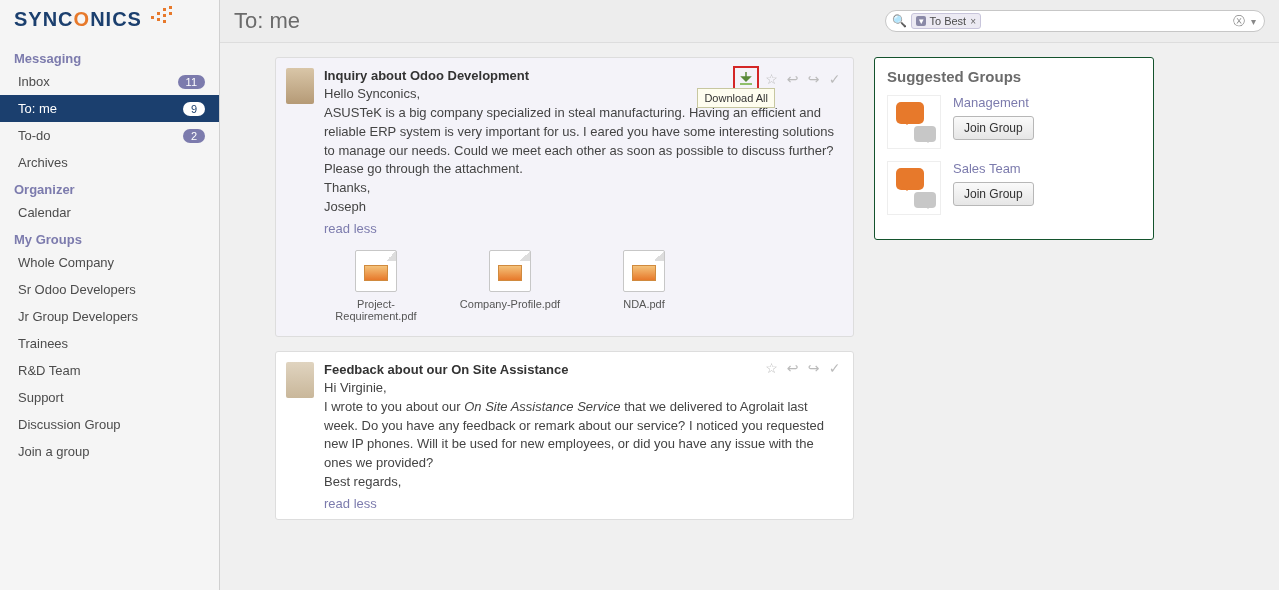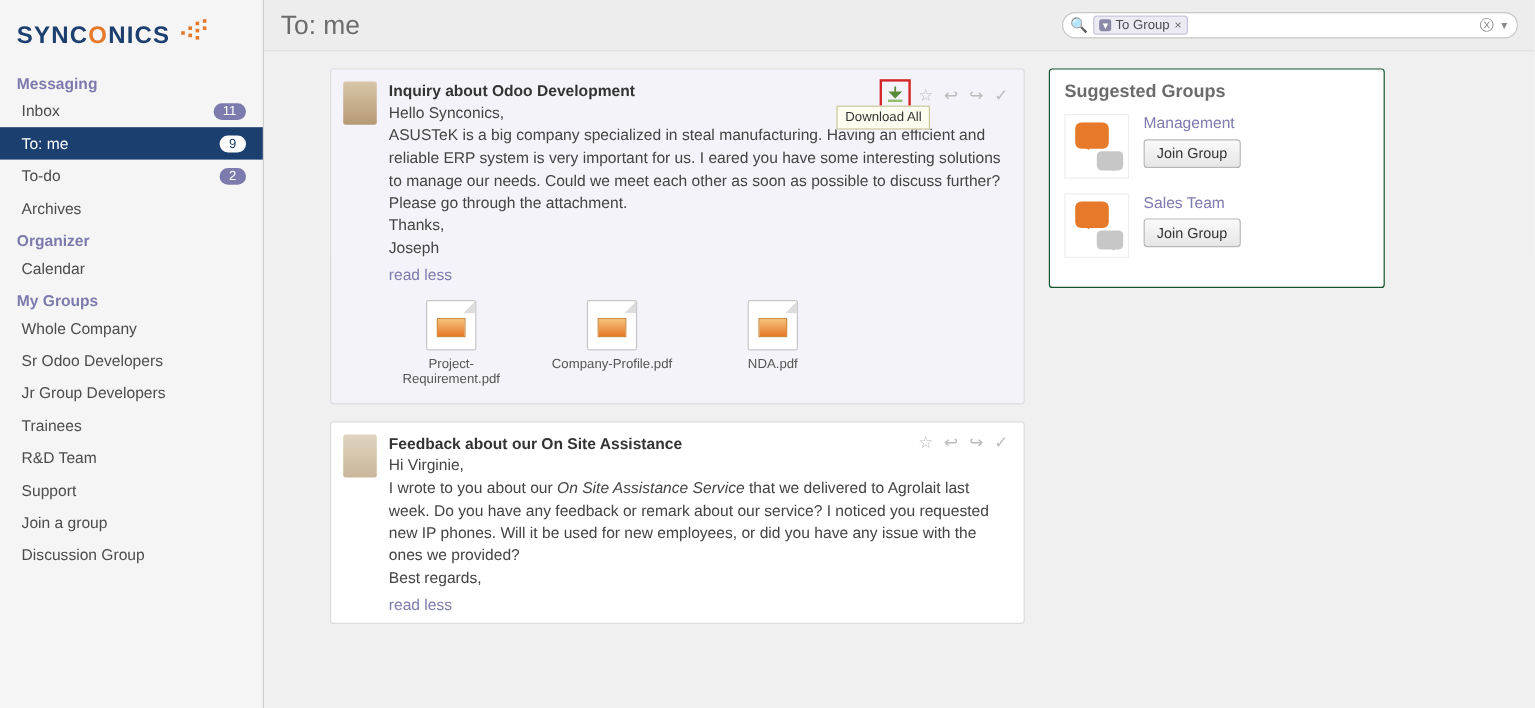--- a/index.html
+++ b/index.html
@@ -1,18 +1,18 @@
 <!DOCTYPE html>
 <html><head>
 <meta charset="utf-8">
 <style>
 * { box-sizing: border-box; margin: 0; padding: 0; }
 body { font-family: "Lucida Grande", Helvetica, Arial, sans-serif; font-size: 13px; color: #4c4c4c; background: #f5f5f5; width: 1279px; height: 590px; overflow: hidden; }
 .app { display: flex; height: 100%; }
-.sidebar { width: 220px; border-right: 1px solid #d0d0d0; background: #f5f5f5; padding-top: 10px; }
+.sidebar { width: 220px; border-right: 1px solid #d0d0d0; background: #f5f5f5; padding-top: 0; }
 .logo { padding: 6px 14px 14px; }
 .logo-text { font-weight: bold; font-size: 20px; letter-spacing: 1px; }
 .logo-text .syn { color: #1b3f6e; }
 .logo-text .o { color: #e7792b; }
 .logo-dots { display: inline-block; width: 26px; height: 20px; position: relative; top: -2px; }
 .logo-dots span { position: absolute; width: 3px; height: 3px; background: #e7792b; }
 .side-section { padding: 6px 0 2px 14px; font-size: 13px; font-weight: bold; color: #7c7bad; }
 .side-item { display: flex; justify-content: space-between; align-items: center; padding: 6px 14px 6px 18px; color: #4c4c4c; cursor: pointer; font-size: 13px; }
 .side-item.active { background: #1b3f6e; color: #fff; }
 .badge { display: inline-block; background: #7c7bad; color: #fff; border-radius: 10px; font-size: 11px; padding: 1px 8px; min-width: 20px; text-align: center; }
@@ -113,35 +113,35 @@
     <div class="side-item">
         <span>Trainees</span>
       </div>
     <div class="side-item">
         <span>R&amp;D Team</span>
       </div>
     <div class="side-item">
         <span>Support</span>
       </div>
     <div class="side-item">
+        <span>Discussion Group</span>
+      </div>
+    <div class="side-item">
         <span>Join a group</span>
-      </div>
-    <div class="side-item">
-        <span>Discussion Group</span>
       </div>
   </aside>
 
   <main class="main">
     <div class="topbar">
       <h1 class="page-title">To: me</h1>
       <div class="search-wrap">
         <span class="search-icon">🔍</span>
         <span class="search-filter-chip">
           <span class="funnel">▾</span>
-          <span>To Group</span>
+          <span>To Best</span>
           <span class="x">×</span>
         </span>
         <input class="search-input" placeholder="" style="">
         <span class="search-clear">ⓧ</span>
         <span class="search-caret">▾</span>
       </div>
     </div>
 
     <div class="content">
       <div class="feed">

